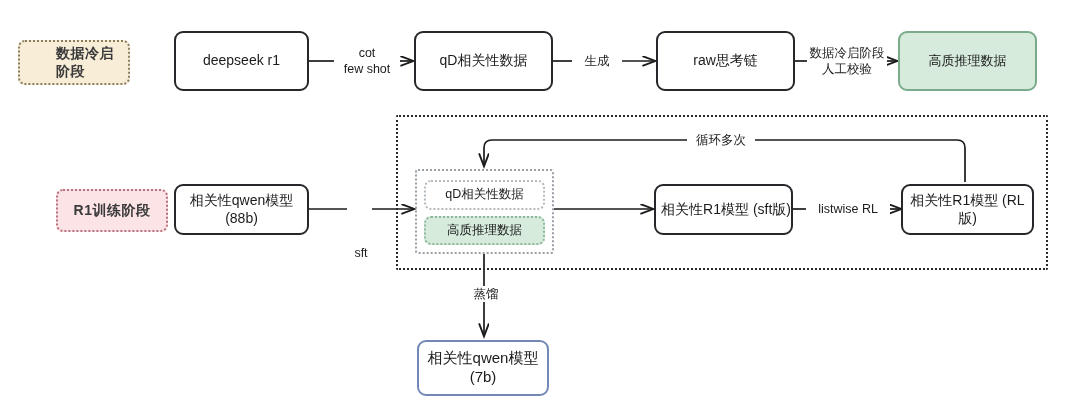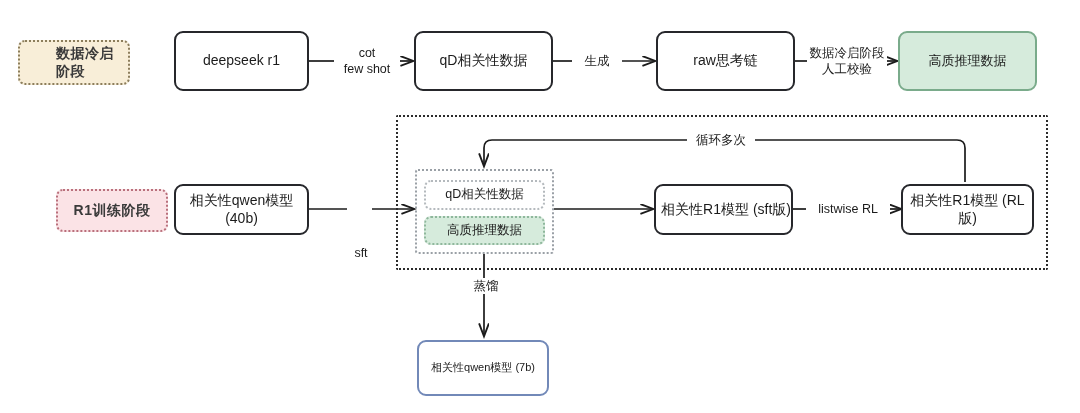--- a/index.html
+++ b/index.html
@@ -37,21 +37,21 @@
   .box-green {
     background: #d6ebdc;
     border: 2px solid #7aab8b;
     border-radius: 9px;
     font-size: 13px;
   }
   .box-blue {
     background: #ffffff;
     border: 2px solid #7289b8;
     border-radius: 9px;
-    font-size: 11px;
+    font-size: 15px;
   }
   
   .tag {
     position: absolute;
     box-sizing: border-box;
     display: flex;
     align-items: center;
     justify-content: center;
     border-radius: 7px;
     font-size: 14px;
@@ -169,21 +169,21 @@
 
   <div class="node box-solid" style="left:656px; top:31px; width:139px; height:60px;">
     <span>raw思考链</span>
   </div>
 
   <div class="node box-green" style="left:898px; top:31px; width:139px; height:60px;">
     <span>高质推理数据</span>
   </div>
 
   <div class="node box-solid" style="left:174px; top:184px; width:135px; height:51px;">
-    <span>相关性qwen模型 (40b)</span>
+    <span>相关性qwen模型 (88b)</span>
   </div>
 
   <div class="group-inner" style="left:415px; top:169px; width:139px; height:85px;"></div>
 
   <div class="node box-dashed-plain" style="left:424px; top:180px; width:121px; height:30px;">
     <span>qD相关性数据</span>
   </div>
 
   <div class="node box-dashed-green" style="left:424px; top:216px; width:121px; height:29px;">
     <span>高质推理数据</span>
@@ -208,15 +208,15 @@
 
   <div class="edge-label" style="left:807px; top:45px; width:76px;">数据冷启阶段
 人工校验</div>
 
   <div class="edge-label" style="left:343px; top:201px; width:32px;margin-top:44px;">sft</div>
 
   <div class="edge-label" style="left:806px; top:201px; width:80px;">listwise RL</div>
 
   <div class="edge-label" style="left:687px; top:132px; width:64px;">循环多次</div>
 
-  <div class="edge-label" style="left:459px; top:278px; width:50px;">蒸馏</div>
+  <div class="edge-label" style="left:459px; top:286px; width:50px;">蒸馏</div>
 
 </div>
 
 </body></html>

